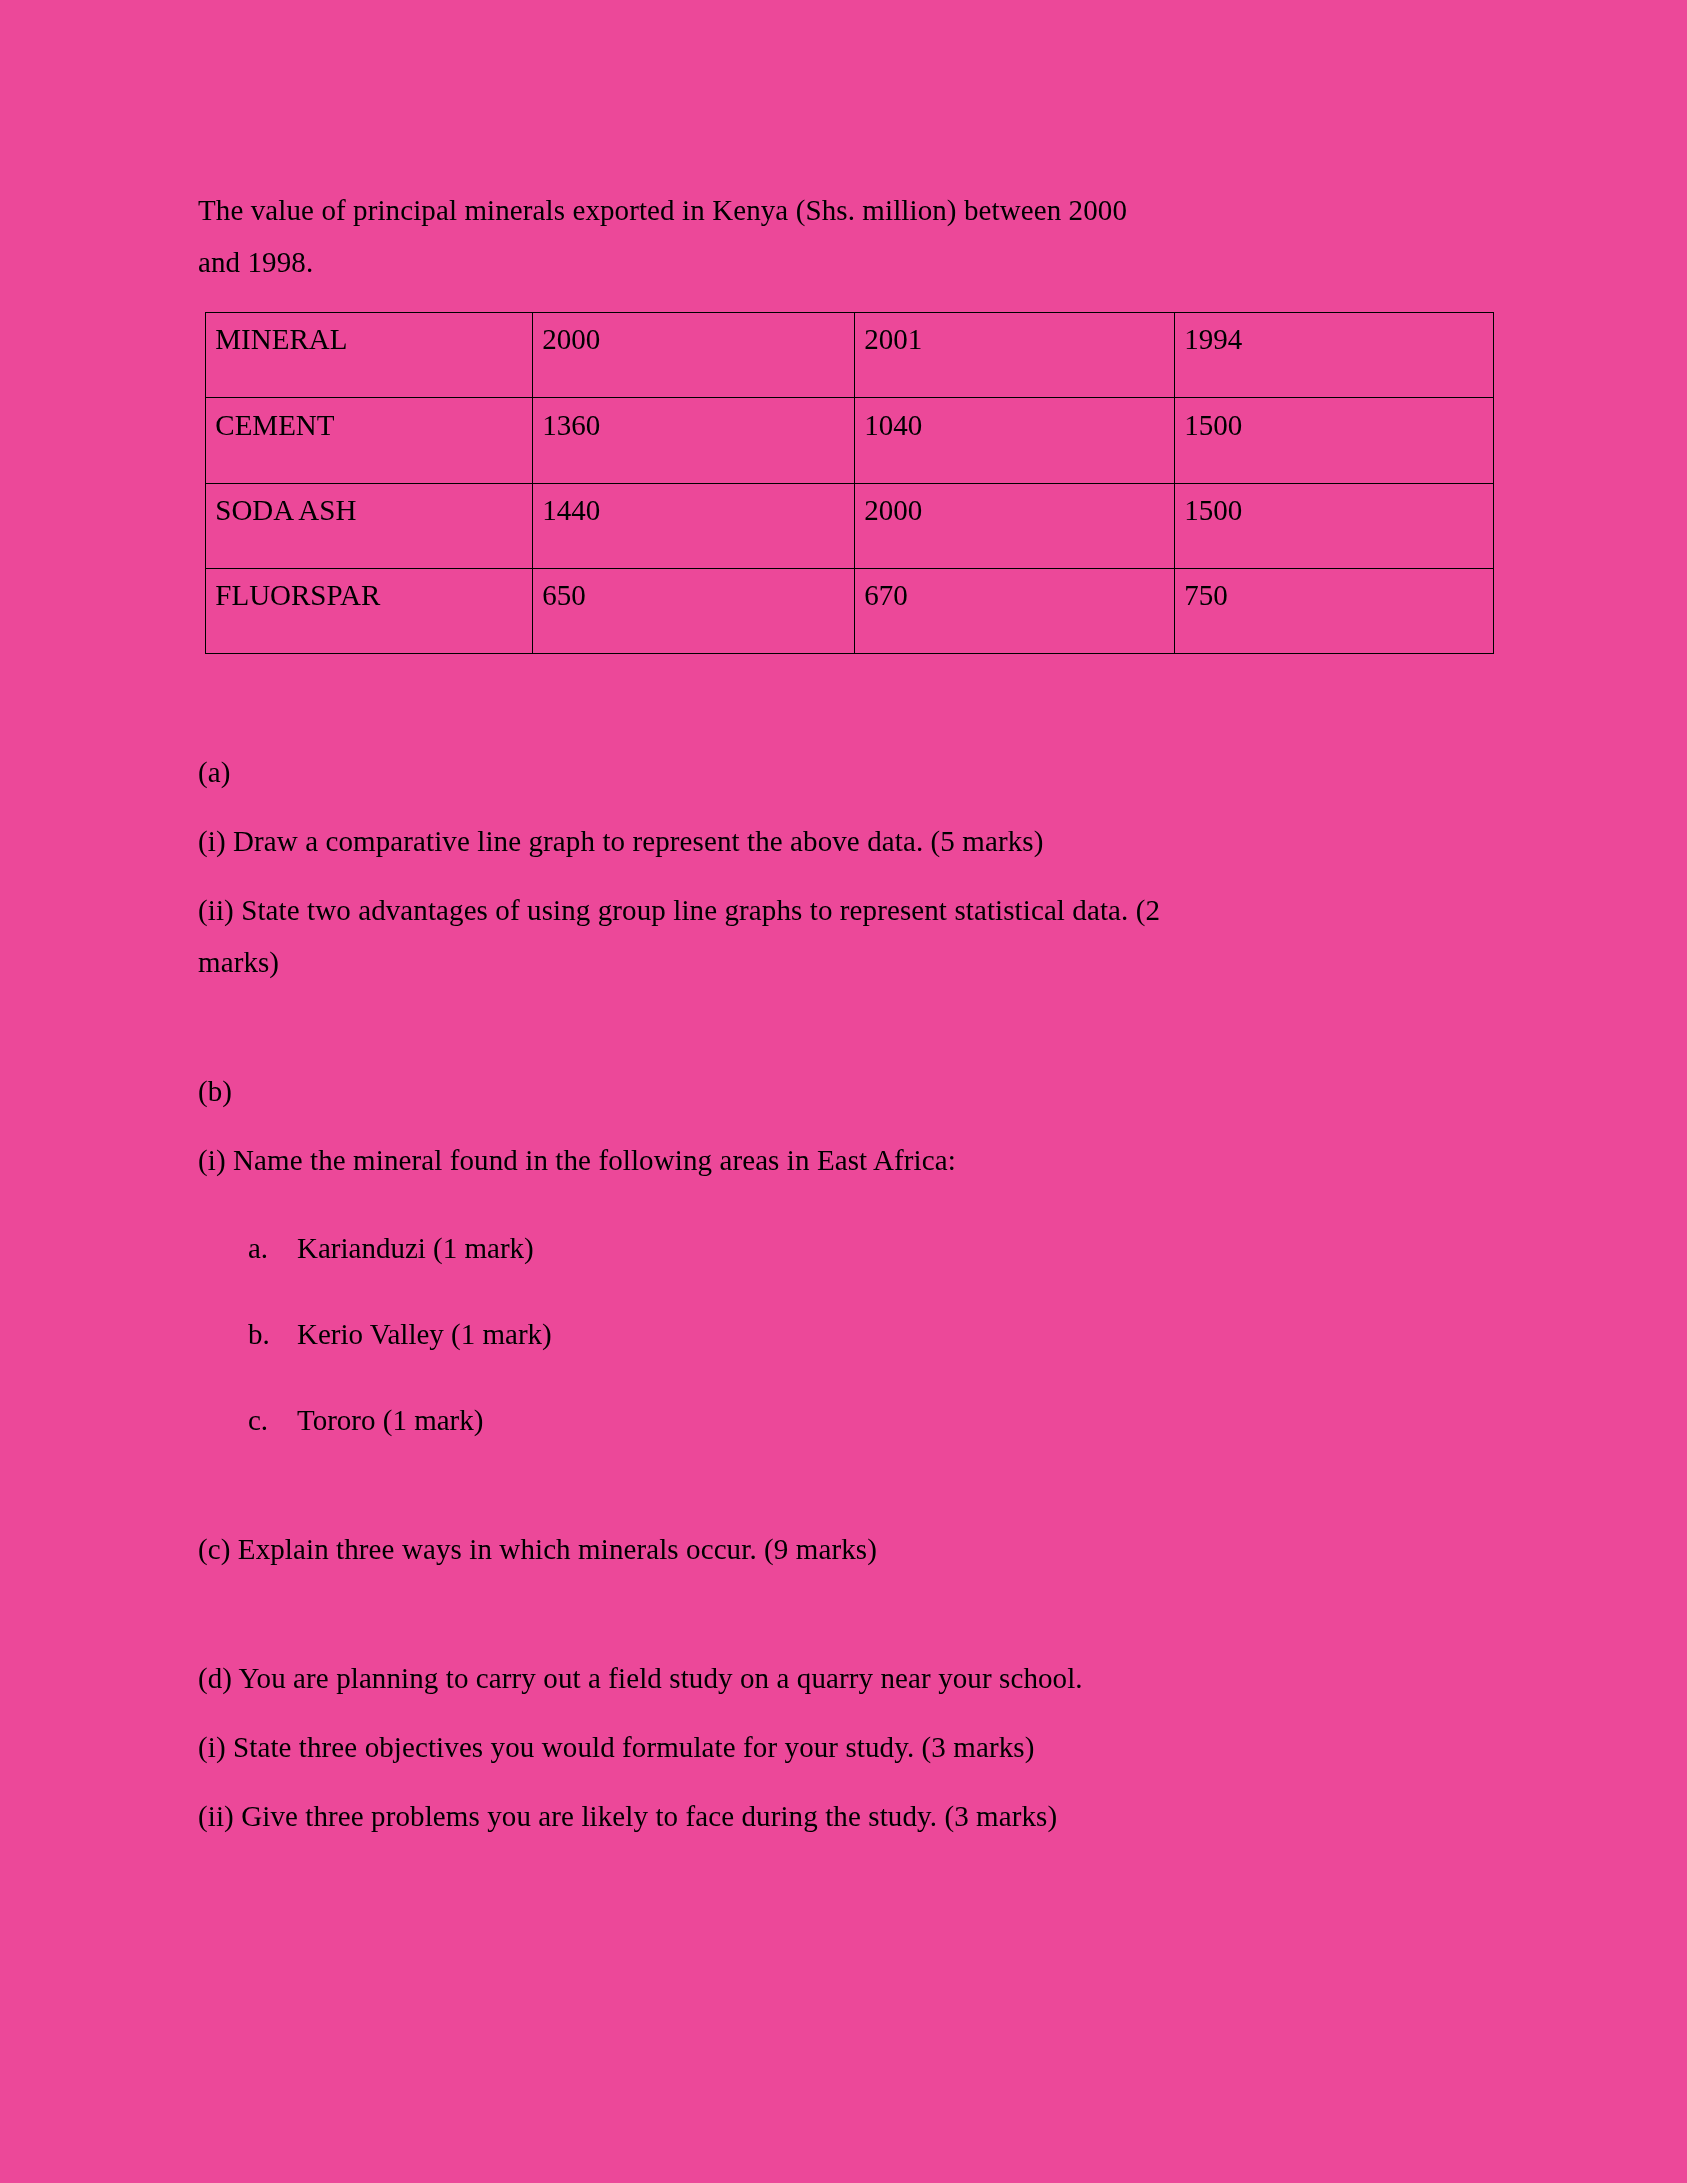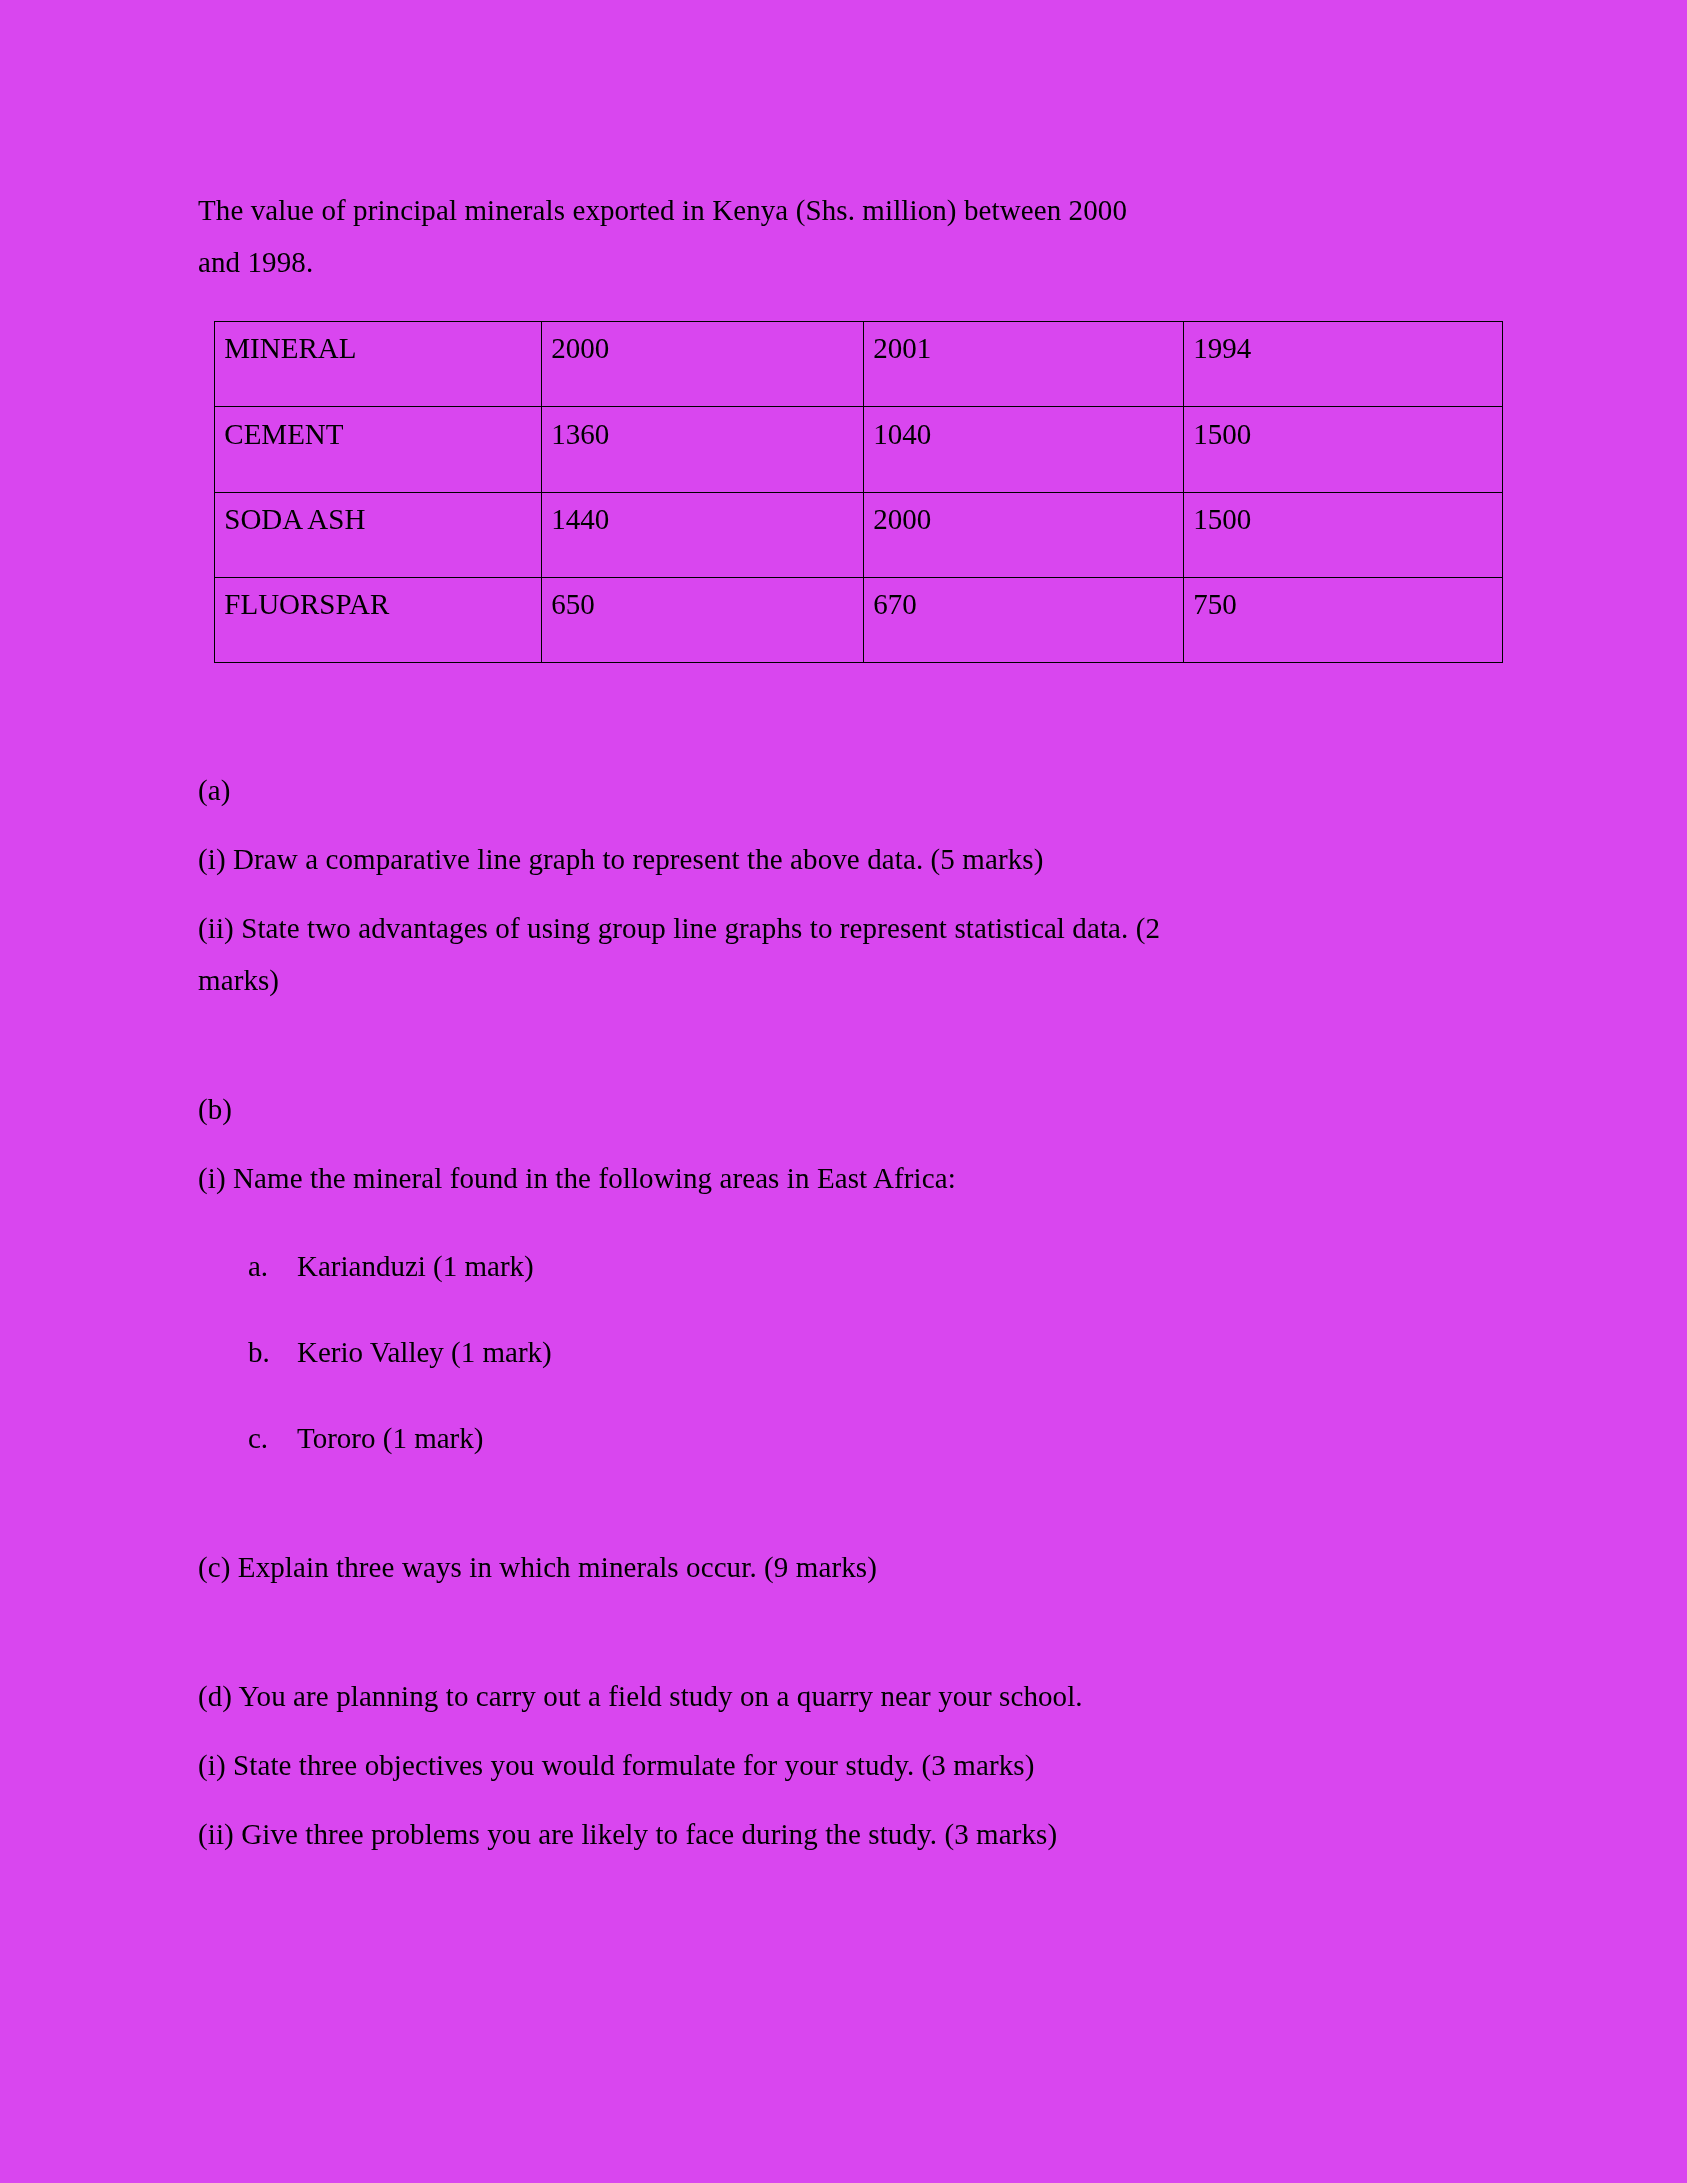--- a/index.html
+++ b/index.html
@@ -12,21 +12,21 @@
     width: 1687px;
     height: 2183px;
     font-family: "Liberation Serif", "DejaVu Serif", serif;
     color: #000000;
     -webkit-font-smoothing: antialiased;
   }
   .page {
     position: relative;
     width: 1687px;
     height: 2183px;
-    background: #d946ef;
+    background: #ec4899;
     box-sizing: border-box;
     padding: 0;
     overflow: hidden;
   }
   .content {
     position: absolute;
     left: 198px;
     top: 184px;
     width: 1290px;
   }
@@ -41,21 +41,21 @@
   }
   .gap-small { height: 17px; }
   .gap-med   { height: 36px; }
   .gap-large { height: 77px; }
   .gap-xl    { height: 85px; }
 
   
   .data-table {
     border-collapse: collapse;
     width: 1288px;
-    margin: 16px;
+    margin: 7px;
     table-layout: fixed;
     border: 1.3px solid #000000;
   }
   .data-table td {
     border: 1.3px solid #000000;
     font-size: 29px;
     line-height: 34px;
     vertical-align: top;
     padding: 9.3px 0 41px 9.3px;
     font-family: "Liberation Serif", "DejaVu Serif", serif;

